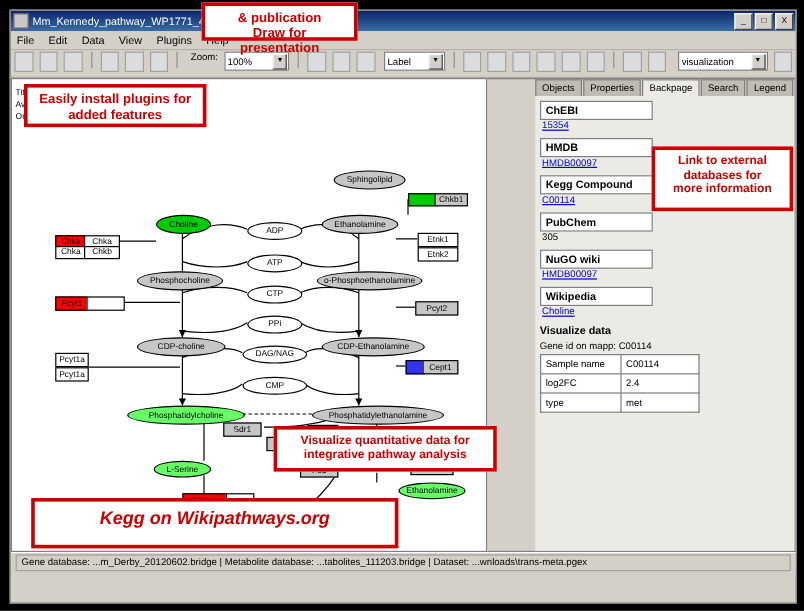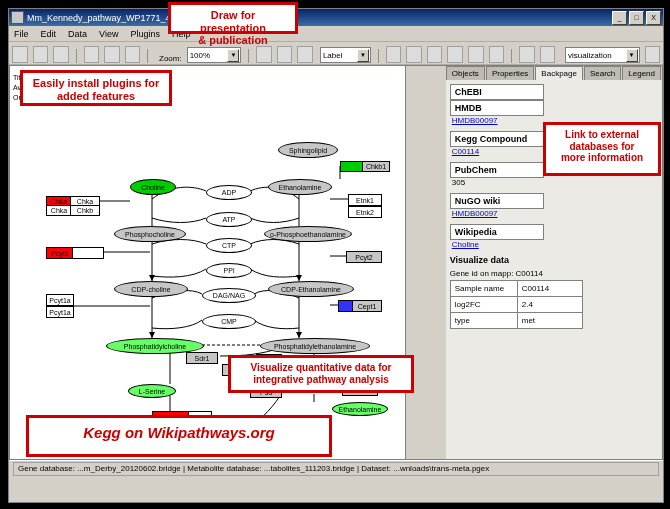--- a/index.html
+++ b/index.html
@@ -27,21 +27,21 @@
     font-size:7px;color:#000;text-align:center;line-height:11px;
   }
   
   .menubar{
     height:15px;background:#d4d0c8;border-bottom:1px solid #b0aca4;
     display:flex;align-items:center;font-size:9px;padding-left:3px;gap:8px;
   }
   .menubar span{padding:0 2px;}
   
   .toolbar{
-    height:20px;background:#d4d0c8;display:flex;align-items:flex-end;
+    height:20px;background:#d4d0c8;display:flex;align-items:flex-start;
     font-size:8px;gap:5px;padding:1px 3px;border-bottom:1px solid #b0aca4;
   }
   .tbtn{
     width:15px;height:15px;background:#dcdcdc;border:1px solid #a0a0a0;
     display:inline-block;
   }
   .tsep{width:1px;height:14px;background:#909090;margin:0 2px;}
   .zoomlbl{font-size:8px;margin-left:4px;}
   .combo{
     height:14px;border:1px solid #808080;background:#fff;font-size:8px;
@@ -294,20 +294,21 @@
       <div class="tabs">
         <div class="tab">Objects</div>
         <div class="tab">Properties</div>
         <div class="tab active">Backpage</div>
         <div class="tab">Search</div>
         <div class="tab">Legend</div>
       </div>
       <div class="sidebody">
 
         <div class="dbbox">ChEBI</div>
+        <div class="dblink">15354</div>
 
         <div class="dbbox">HMDB</div>
         <div class="dblink">HMDB00097</div>
 
         <div class="dbbox" style="width:96px;">Kegg Compound</div>
         <div class="dblink">C00114</div>
 
         <div class="dbbox">PubChem</div>
         <div class="dbplain">305</div>
 
@@ -339,22 +340,22 @@
       </div>
     </div>
   </div>
 
   <div class="statusbar">
     <div class="cell" style="flex:1;">Gene database: ...m_Derby_20120602.bridge | Metabolite database: ...tabolites_111203.bridge | Dataset: ...wnloads\trans-meta.pgex</div>
   </div>
 </div>
 
 <div class="callout" id="ann-draw" style="left: 168px; top: 2px; width: 130px; height: 32px;">
+    <div>&amp; publication</div>
     <div>Draw for presentation</div>
-    <div>&amp; publication</div>
   </div>
 <div class="callout" id="ann-plugins" style="left: 20px; top: 70px; width: 152px; height: 36px;">
     <div>Easily install plugins for</div>
     <div>added features</div>
   </div>
 <div class="callout small" id="ann-links" style="left: 543px; top: 122px; width: 118px; height: 54px;">
     <div>Link  to external</div>
     <div>databases  for</div>
     <div>more information</div>
   </div>

